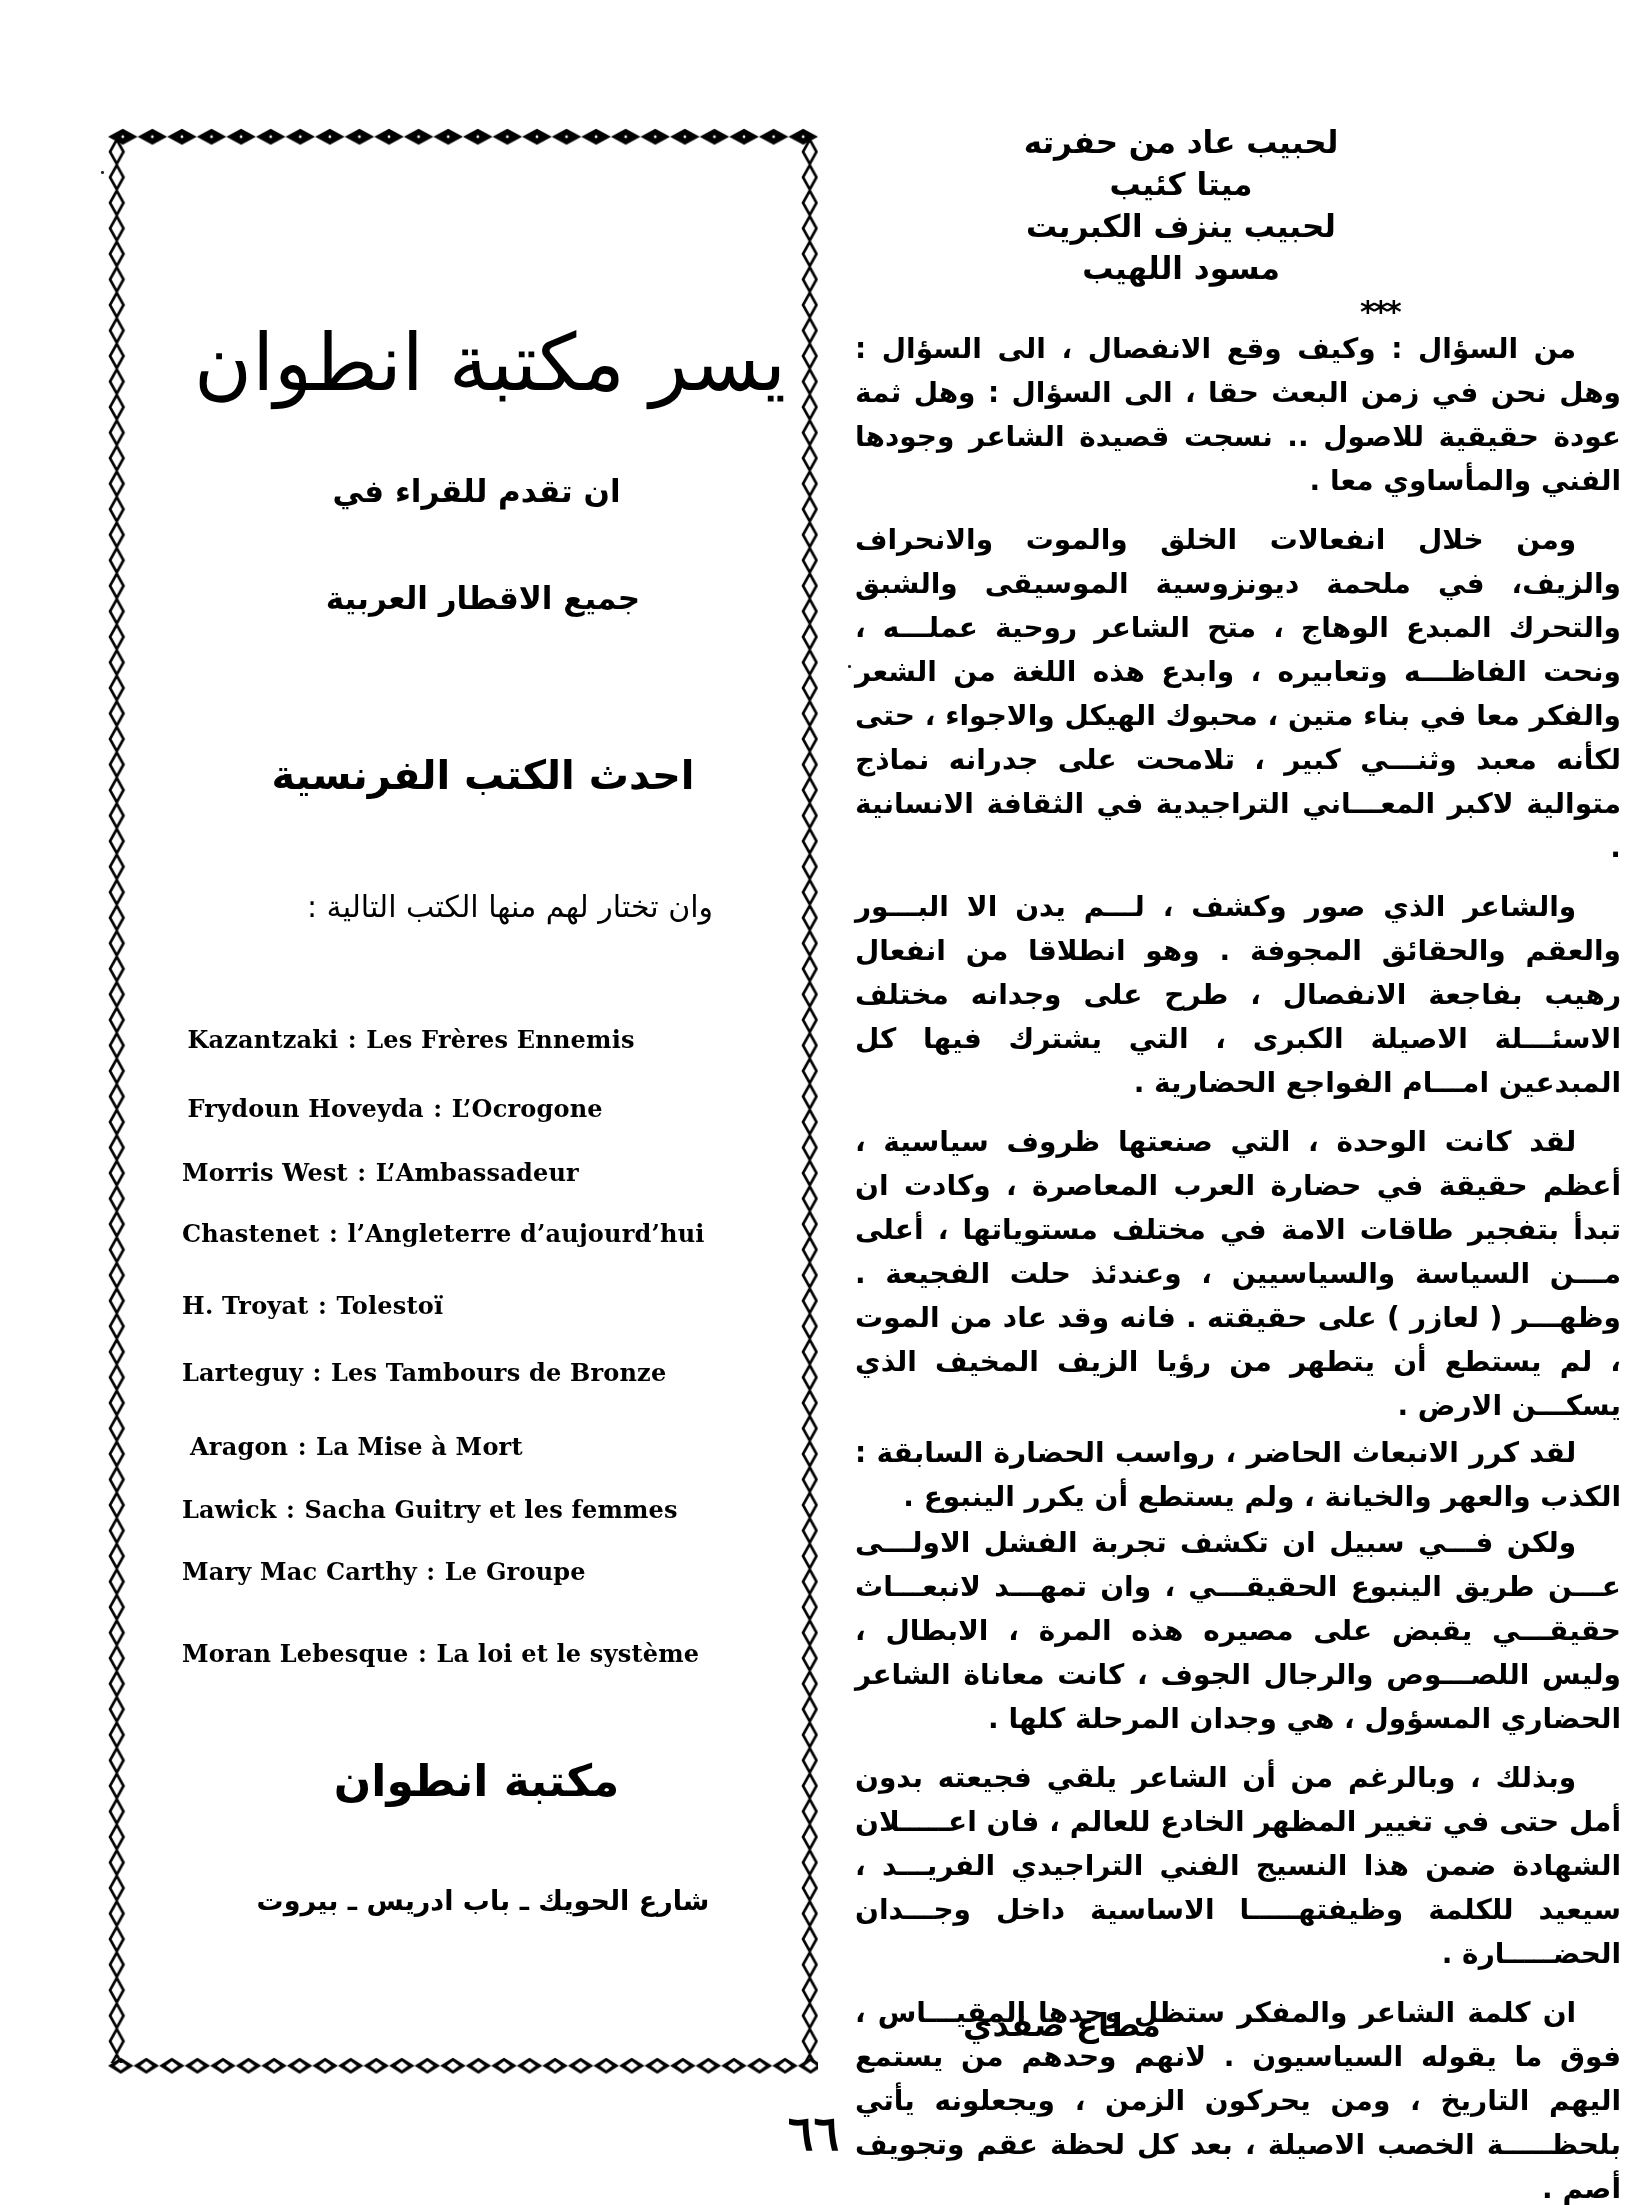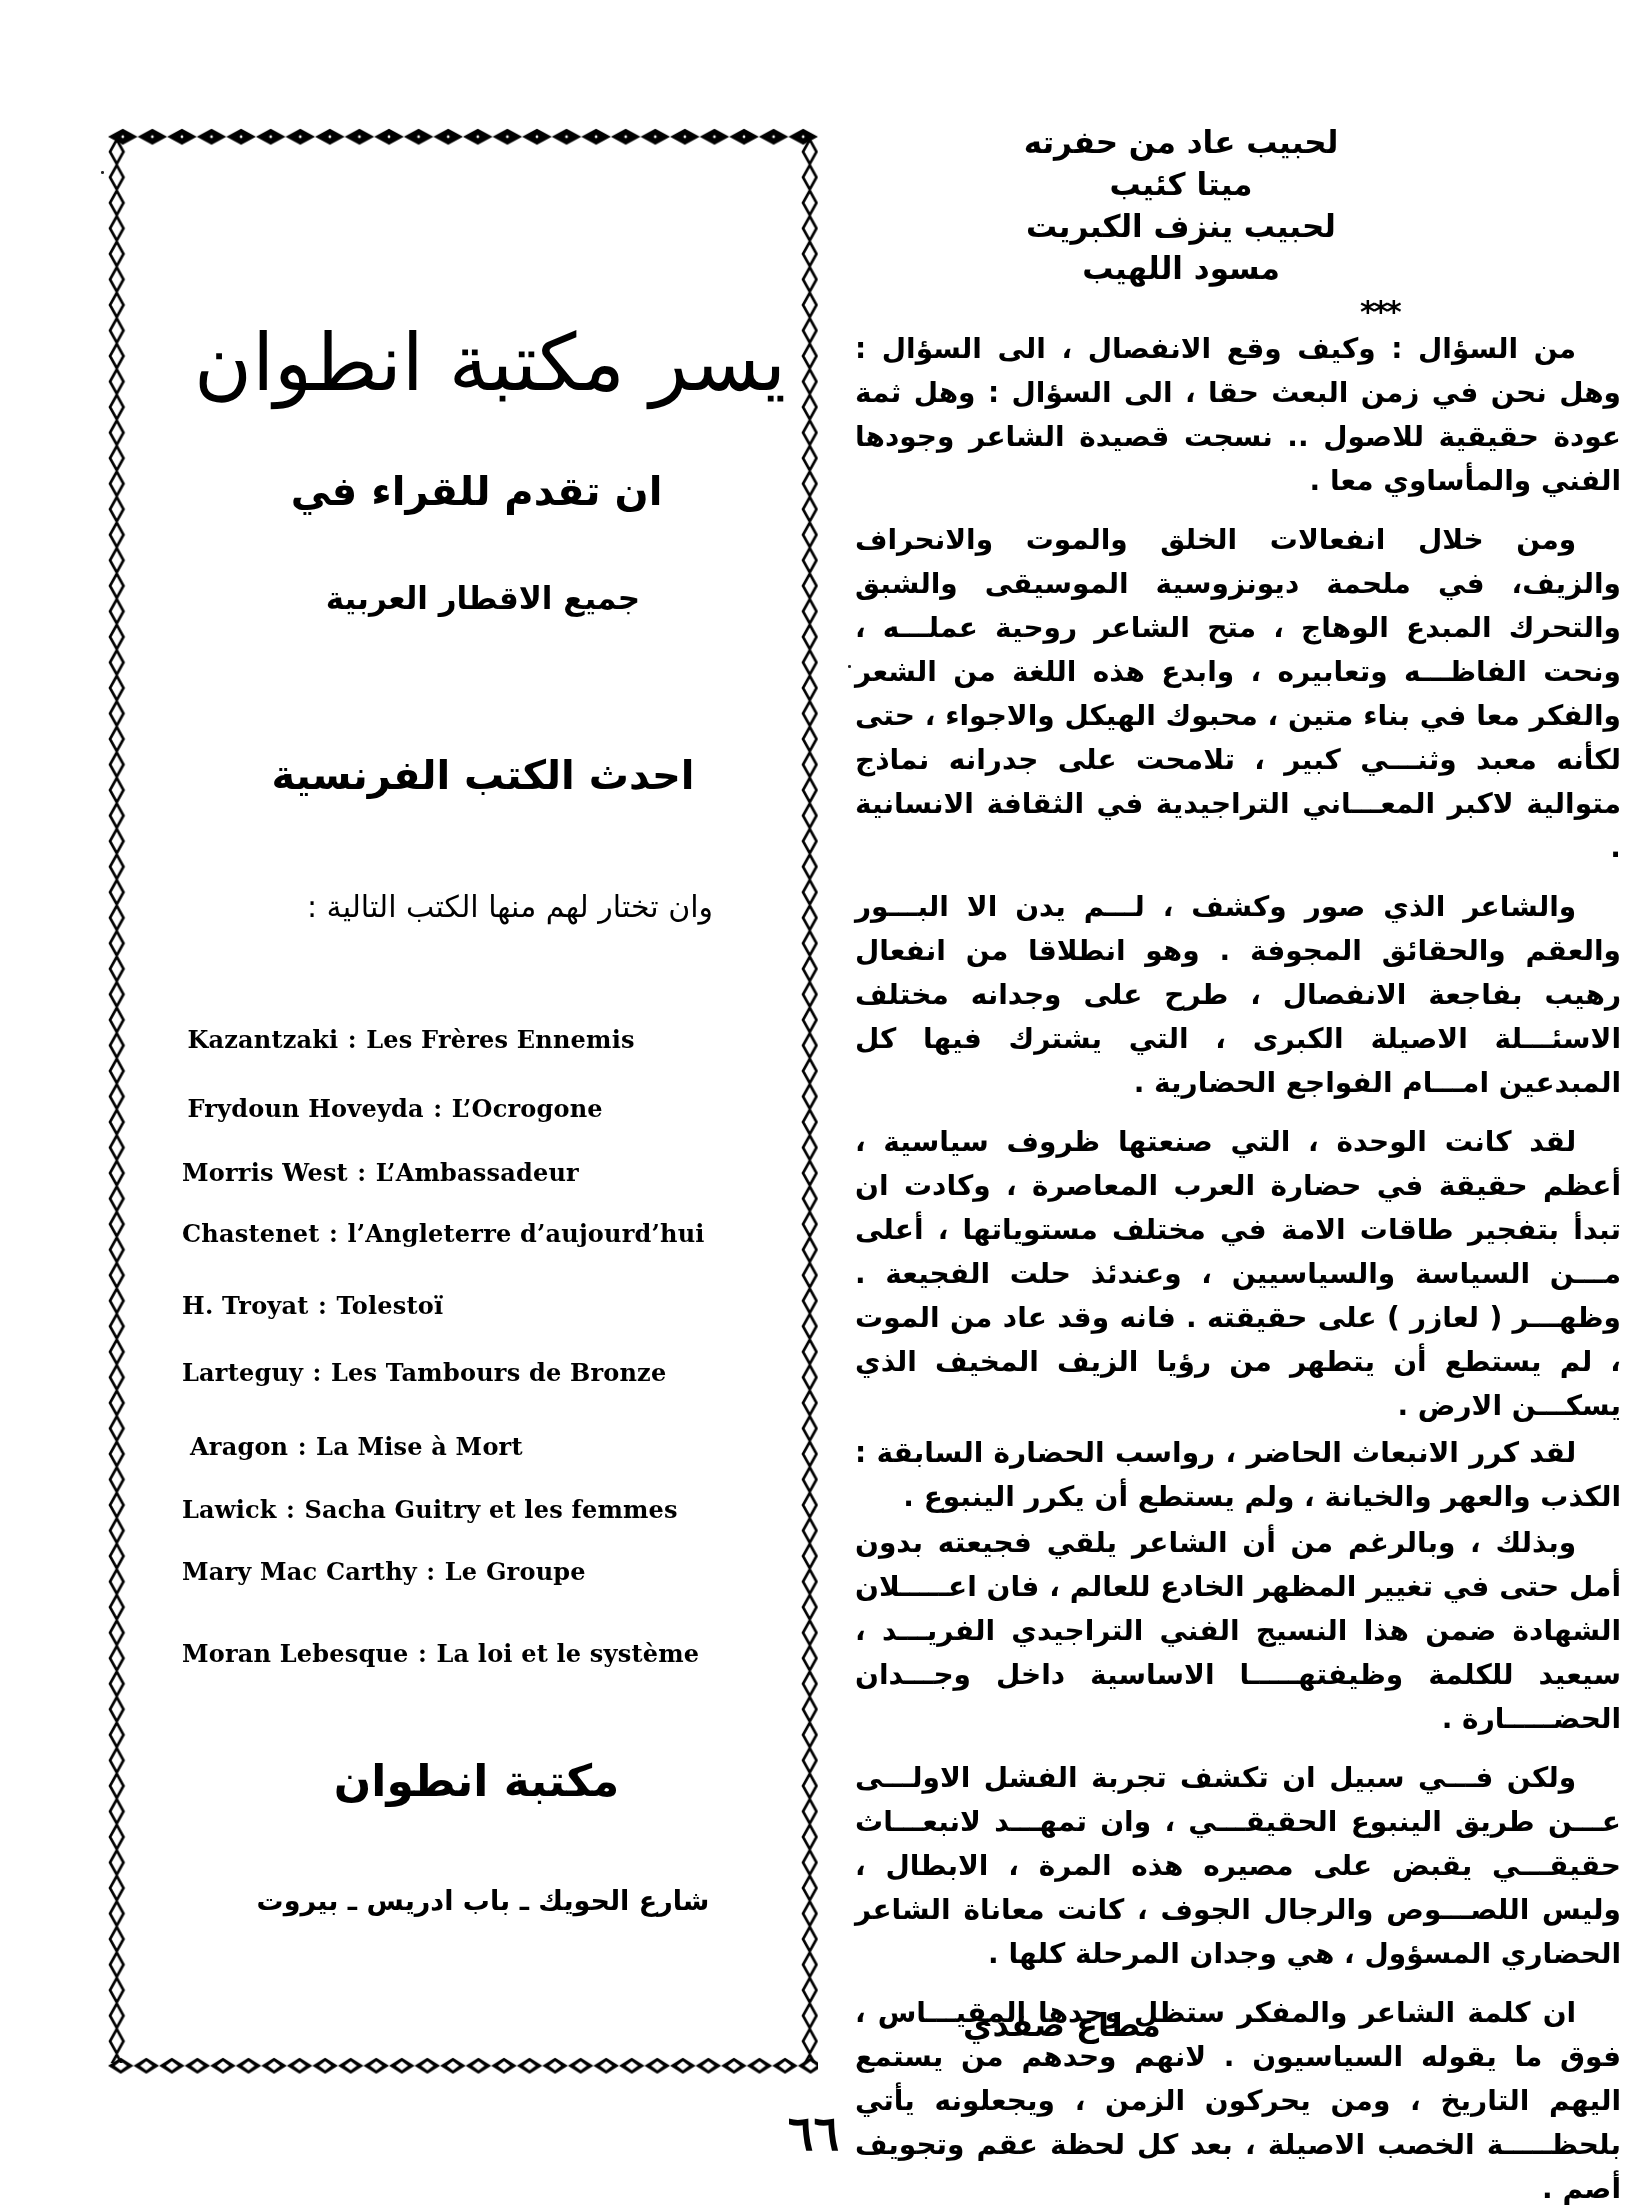--- a/index.html
+++ b/index.html
@@ -64,21 +64,21 @@
     white-space: nowrap;
   }
   .ad-headline {
     top: 168px;
     font-family: "DejaVu Serif", serif;
     font-weight: normal;
     font-size: 79px;
     line-height: 94px;
     padding-left: 54px;
   }
-  .ad-sub1 { top: 323px; font-size: 40px; line-height: 40px; padding-left: 27px; }
+  .ad-sub1 { top: 323px; font-size: 31px; line-height: 40px; padding-left: 27px; }
   .ad-sub2 { top: 430px; font-size: 31px; line-height: 40px; padding-left: 40px; }
   .ad-big  { top: 590px; font-size: 40px; line-height: 74px; padding-left: 40px; }
   .ad-intro {
     top: 739px;
     font-size: 30px;
     line-height: 40px;
     font-weight: normal;
     padding-left: 94px;
   }
 
@@ -260,22 +260,22 @@
     <li class="poem-line">لحبيب ينزف الكبريت</li>
     <li class="poem-line">مسود اللهيب</li>
   </ul>
   <div class="stars">***</div>
 
   <p class="para">من السؤال : وكيف وقع الانفصال ، الى السؤال : وهل نحن في زمن البعث حقا ، الى السؤال : وهل ثمة عودة حقيقية للاصول .. نسجت قصيدة الشاعر وجودها الفني والمأساوي معا .</p>
   <p class="para">ومن خلال انفعالات الخلق والموت والانحراف والزيف، في ملحمة ديونزوسية الموسيقى والشبق والتحرك المبدع الوهاج ، متح الشاعر روحية عملـــه ، ونحت الفاظـــه وتعابيره ، وابدع هذه اللغة من الشعر والفكر معا في بناء متين ، محبوك الهيكل والاجواء ، حتى لكأنه معبد وثنـــي كبير ، تلامحت على جدرانه نماذج متوالية لاكبر المعـــاني التراجيدية في الثقافة الانسانية .</p>
   <p class="para">والشاعر الذي صور وكشف ، لـــم يدن الا البـــور والعقم والحقائق المجوفة . وهو انطلاقا من انفعال رهيب بفاجعة الانفصال ، طرح على وجدانه مختلف الاسئـــلة الاصيلة الكبرى ، التي يشترك فيها كل المبدعين امـــام الفواجع الحضارية .</p>
   <p class="para tight">لقد كانت الوحدة ، التي صنعتها ظروف سياسية ، أعظم حقيقة في حضارة العرب المعاصرة ، وكادت ان تبدأ بتفجير طاقات الامة في مختلف مستوياتها ، أعلى مـــن السياسة والسياسيين ، وعندئذ حلت الفجيعة . وظهـــر ( لعازر ) على حقيقته . فانه وقد عاد من الموت ، لم يستطع أن يتطهر من رؤيا الزيف المخيف الذي يسكـــن الارض .</p>
   <p class="para tight">لقد كرر الانبعاث الحاضر ، رواسب الحضارة السابقة : الكذب والعهر والخيانة ، ولم يستطع أن يكرر الينبوع .</p>
+  <p class="para">ولكن فـــي سبيل ان تكشف تجربة الفشل الاولـــى عـــن طريق الينبوع الحقيقـــي ، وان تمهـــد لانبعـــاث حقيقـــي يقبض على مصيره هذه المرة ، الابطال ، وليس اللصـــوص والرجال الجوف ، كانت معاناة الشاعر الحضاري المسؤول ، هي وجدان المرحلة كلها .</p>
   <p class="para">وبذلك ، وبالرغم من أن الشاعر يلقي فجيعته بدون أمل حتى في تغيير المظهر الخادع للعالم ، فان اعـــــلان الشهادة ضمن هذا النسيج الفني التراجيدي الفريـــد ، سيعيد للكلمة وظيفتهـــــا الاساسية داخل وجـــدان الحضـــــارة .</p>
-  <p class="para">ولكن فـــي سبيل ان تكشف تجربة الفشل الاولـــى عـــن طريق الينبوع الحقيقـــي ، وان تمهـــد لانبعـــاث حقيقـــي يقبض على مصيره هذه المرة ، الابطال ، وليس اللصـــوص والرجال الجوف ، كانت معاناة الشاعر الحضاري المسؤول ، هي وجدان المرحلة كلها .</p>
   <p class="para">ان كلمة الشاعر والمفكر ستظل وحدها المقيـــاس ، فوق ما يقوله السياسيون . لانهم وحدهم من يستمع اليهم التاريخ ، ومن يحركون الزمن ، ويجعلونه يأتي بلحظـــــة الخصب الاصيلة ، بعد كل لحظة عقم وتجويف أصم .</p>
 </div>
 
 <div class="signature">مطاع صفدي</div>
 
 <div class="page-number">٦٦</div>
 
 <div class="speck" style="left:101px; top:171px;"></div>
 <div class="speck" style="left:848px; top:665px;"></div>
 

